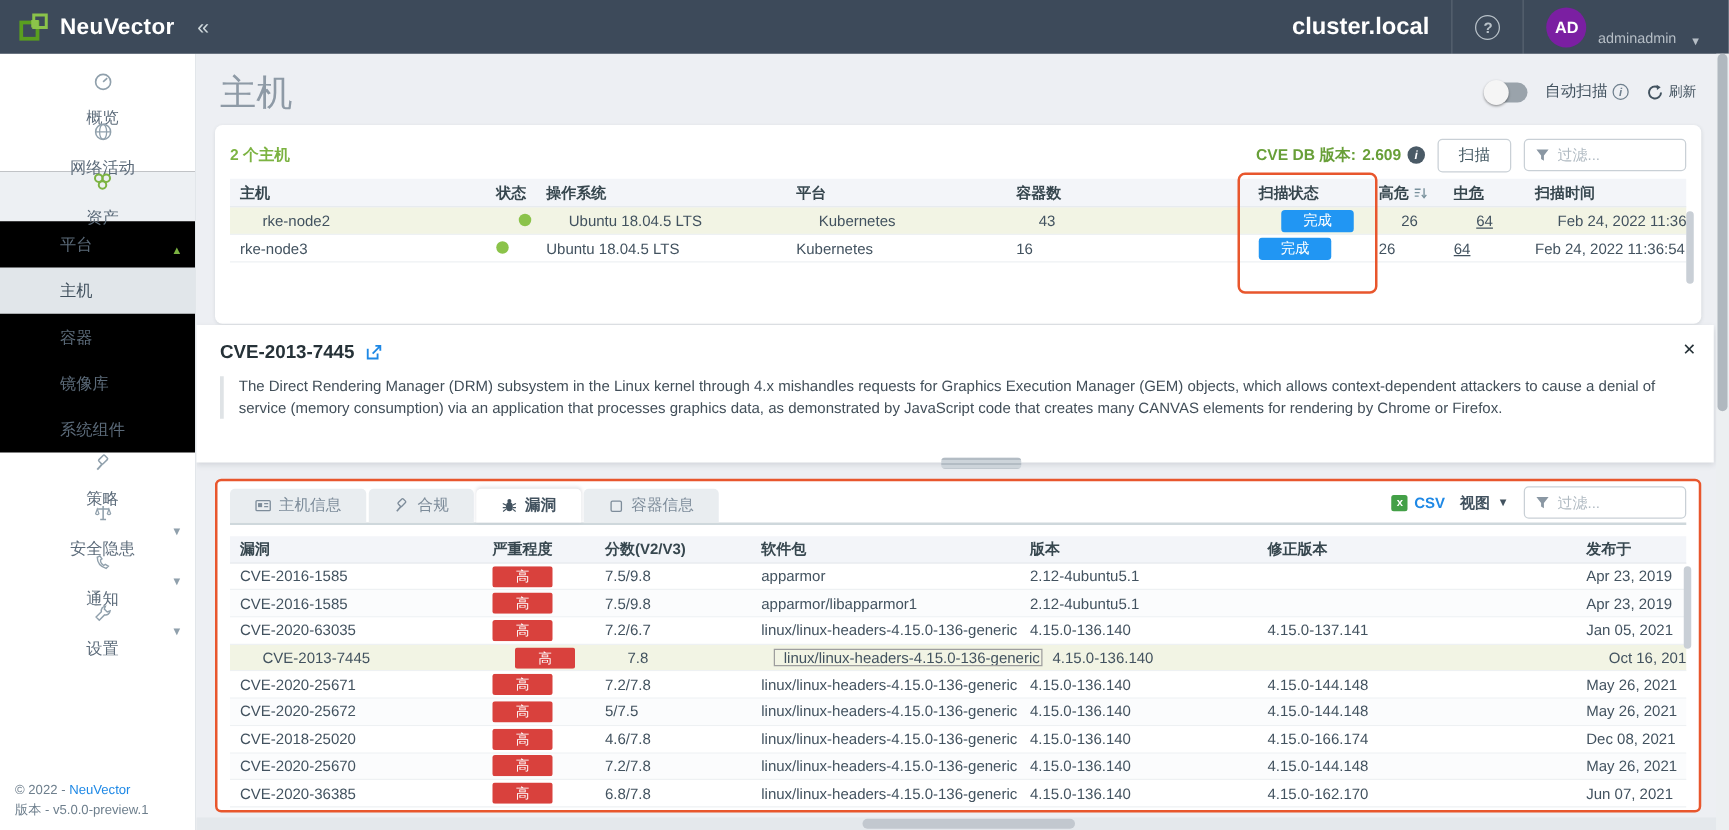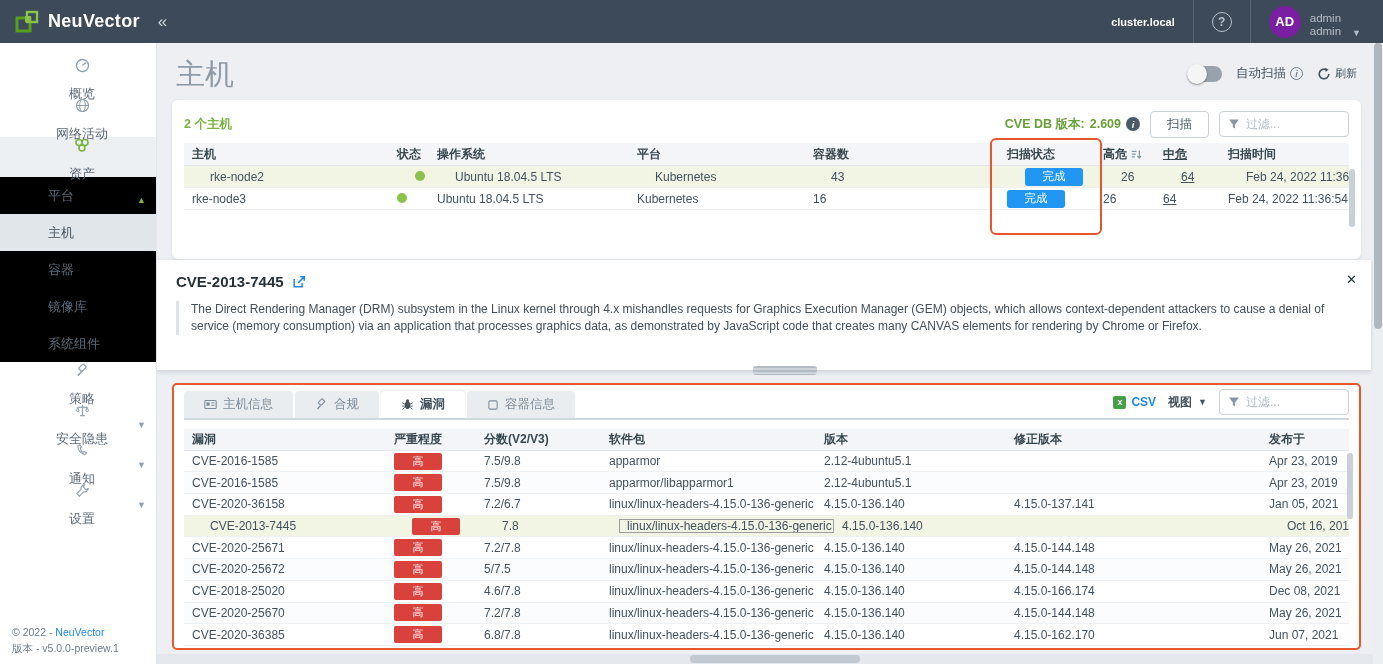--- a/index.html
+++ b/index.html
@@ -7,29 +7,29 @@
     font-family:"Liberation Sans","DejaVu Sans",sans-serif; font-size:12px; color:#37474f; }
   body { background:#edeff3; }
 
   
   #topbar { position:absolute; left:0; top:0; width:1383px; height:43px;
     background:#3d4a5a; display:flex; align-items:center; color:#fff; z-index:50; }
   .brand-wrap { display:flex; align-items:center; padding-left:14px; gap:8px; }
   .brand-name { font-size:18px; font-weight:700; letter-spacing:.3px; }
   .collapse-btn { color:#cfd8dc; font-size:17px; margin-left:10px; cursor:pointer; }
   .topbar-right { margin-left:auto; display:flex; align-items:center; height:100%; }
-  .cluster-name { font-weight:700; font-size:11px; padding:0 18px; }
+  .cluster-name { font-weight:700; font-size:19px; padding:0 18px; }
   .tb-divider { width:1px; height:100%; background:rgba(255,255,255,.14); }
   .help-btn { width:20px; height:20px; border:1.6px solid #b9c2c9; border-radius:50%;
     color:#b9c2c9; font-size:12px; font-weight:700; display:flex; align-items:center;
     justify-content:center; margin:0 18px; cursor:pointer; }
   .user-wrap { display:flex; align-items:flex-end; gap:9px; padding:0 22px 0 18px; }
   .avatar { width:32px; height:32px; border-radius:50%; background:#7b1fa2; color:#fff;
     display:flex; align-items:center; justify-content:center; font-size:13px; font-weight:700; }
-  .user-names { display:flex; flex-direction:column; line-height:13px; color:#b6bec6; font-size:11.5px; }
+  .user-names { display:flex; flex-direction:row; line-height:13px; color:#b6bec6; font-size:11.5px; }
   .caret-down { color:#b6bec6; font-size:9px; margin-left:2px; }
 
   
   #sidebar { position:absolute; left:0; top:43px; width:157px; bottom:0; background:#fff;
     border-right:1px solid #e2e6ea; z-index:40; }
   .side-item { display:flex; align-items:center; gap:12px; height:40px; padding:0 10px 0 18px;
     color:#5c6b7a; font-size:13px; cursor:pointer;flex-direction:column; }
   .side-item .chev { margin-left:auto; font-size:9px; color:#90a0ac; }
   .side-group { background:#000000; }
   .side-group .group-head { background:#edf0f3; }
@@ -457,21 +457,21 @@
           <div class="trow">
             <span class="tcell vc0">CVE-2016-1585</span>
             <span class="tcell vc1"><span class="badge-high">高</span></span>
             <span class="tcell vc2">7.5/9.8</span>
             <span class="tcell vc3">apparmor/libapparmor1</span>
             <span class="tcell vc4">2.12-4ubuntu5.1</span>
             <span class="tcell vc5"></span>
             <span class="tcell vc6">Apr 23, 2019</span>
           </div>
           <div class="trow">
-            <span class="tcell vc0">CVE-2020-36158</span>
+            <span class="tcell vc0">CVE-2020-63035</span>
             <span class="tcell vc1"><span class="badge-high">高</span></span>
             <span class="tcell vc2">7.2/6.7</span>
             <span class="tcell vc3">linux/linux-headers-4.15.0-136-generic</span>
             <span class="tcell vc4">4.15.0-136.140</span>
             <span class="tcell vc5">4.15.0-137.141</span>
             <span class="tcell vc6">Jan 05, 2021</span>
           </div>
           <div class="trow sel">
             <span class="tcell vc0">CVE-2013-7445</span>
             <span class="tcell vc1"><span class="badge-high">高</span></span>

